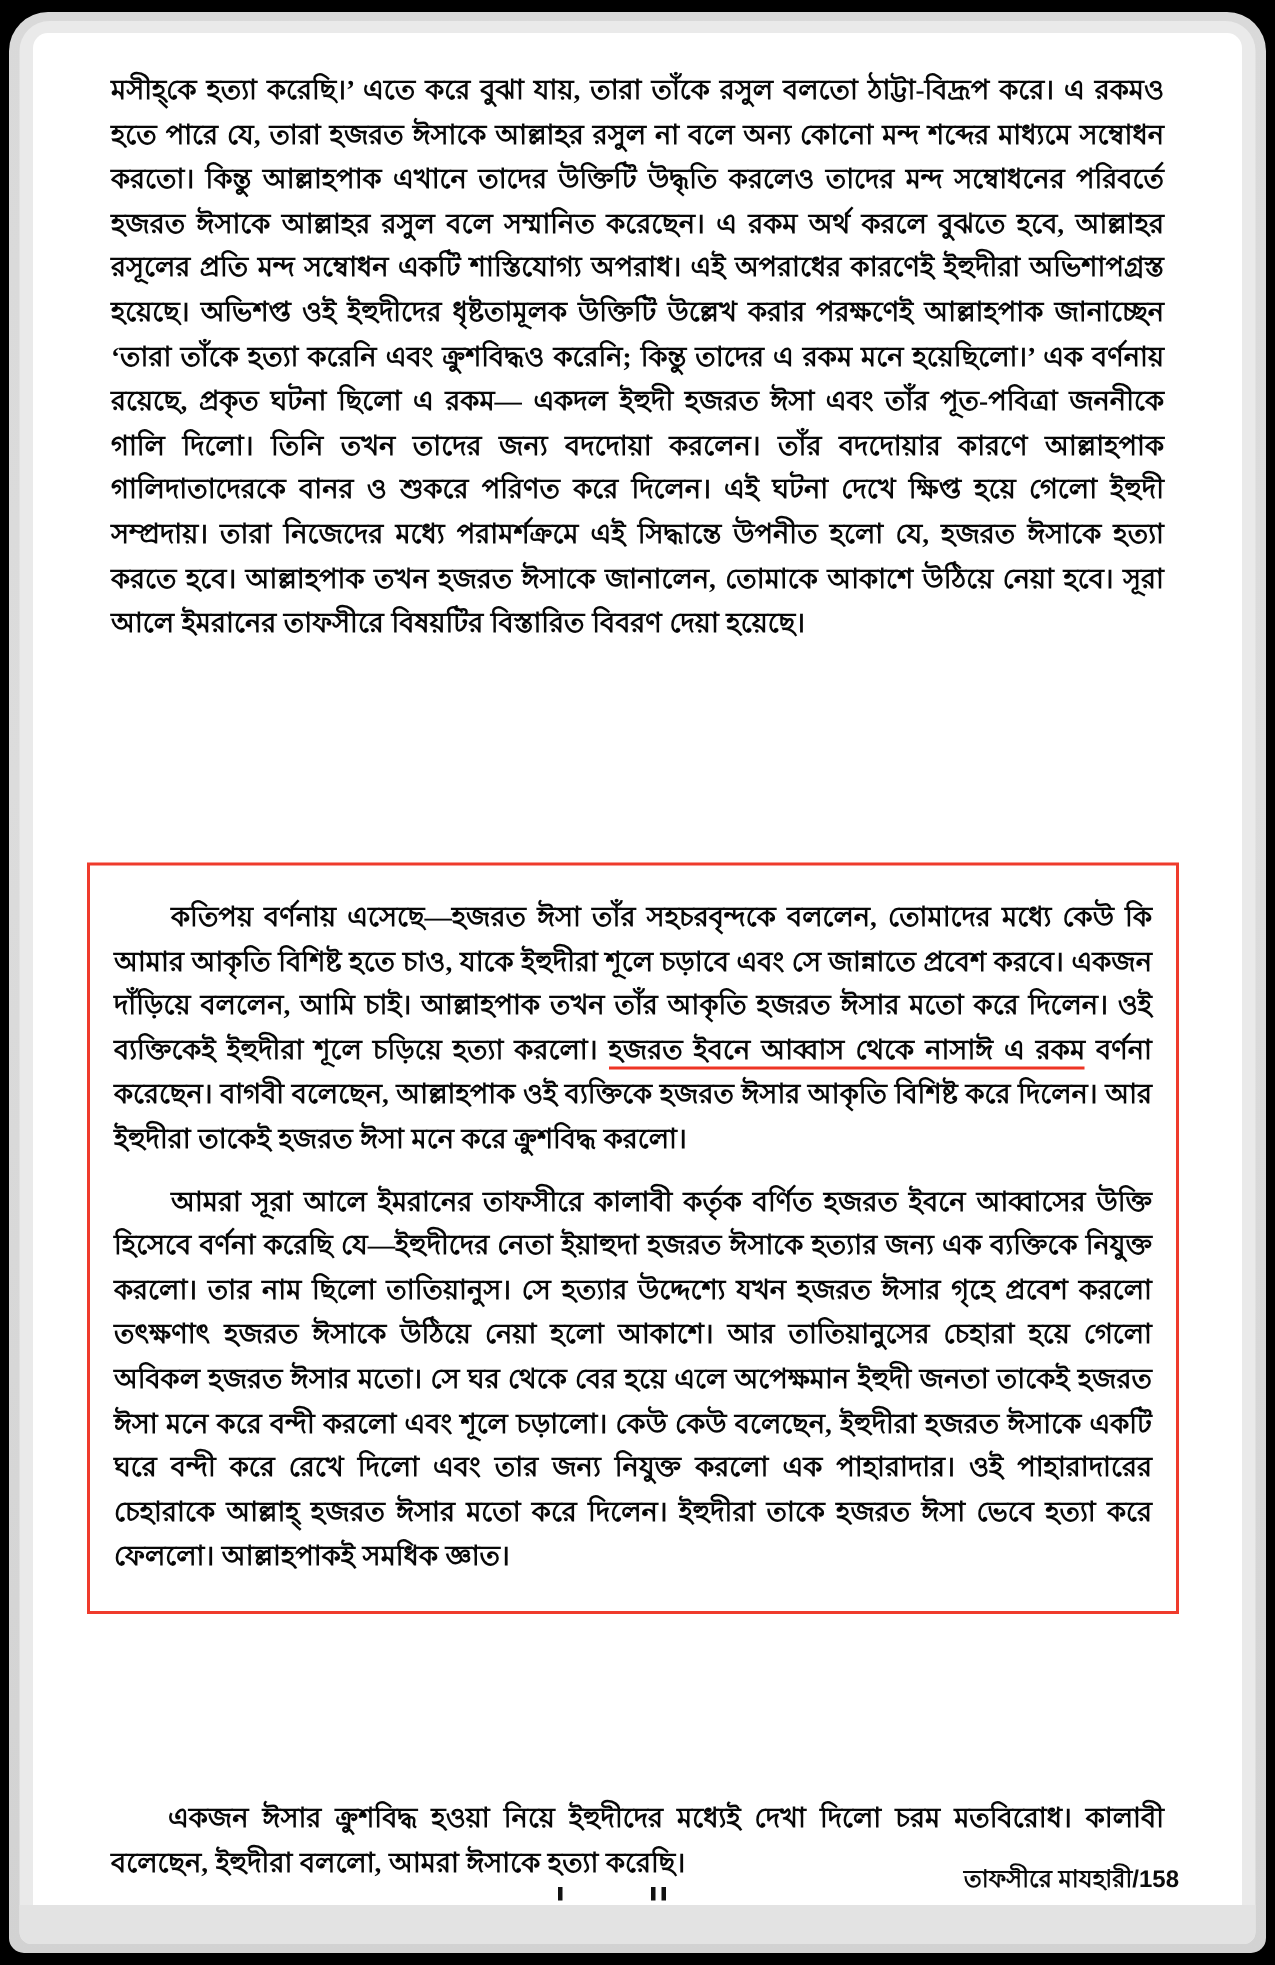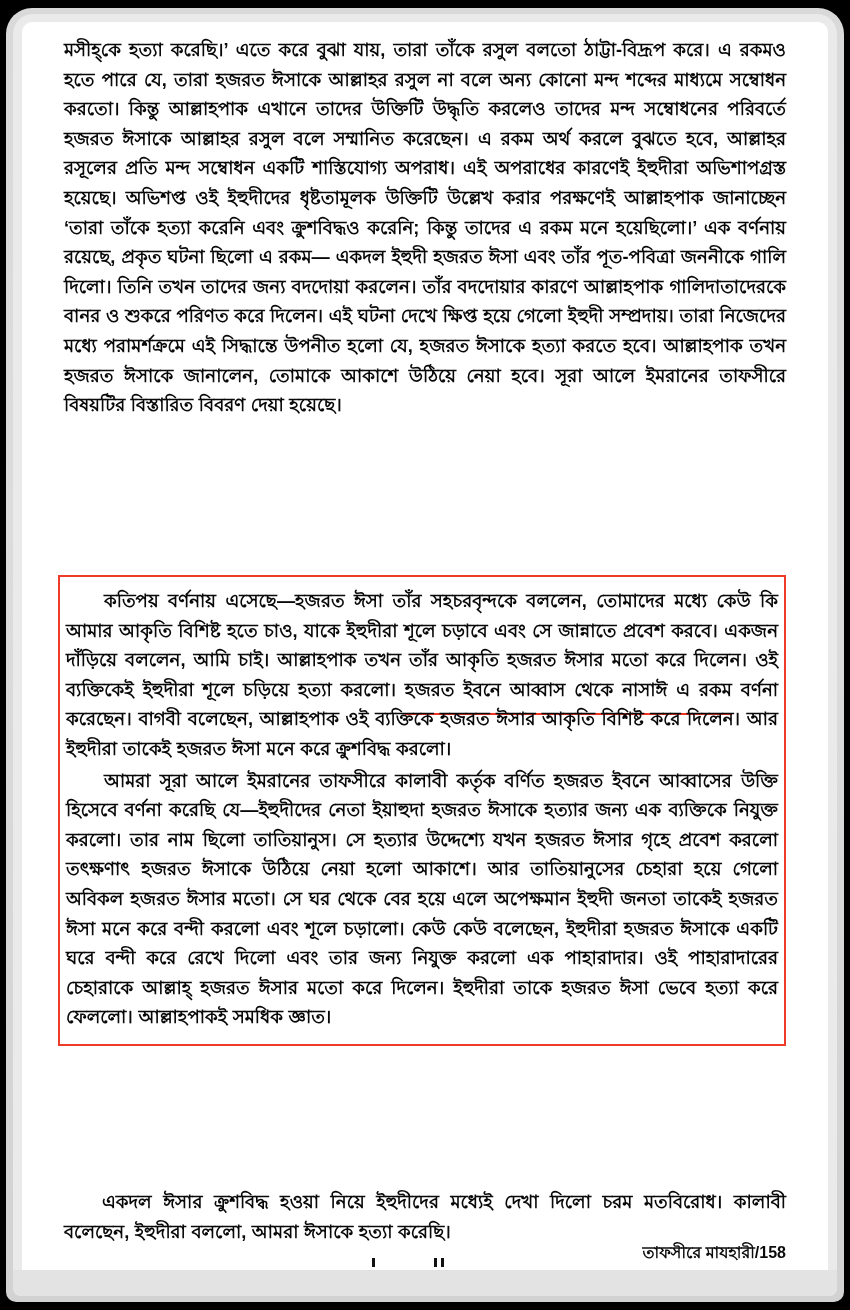--- a/index.html
+++ b/index.html
@@ -73,22 +73,23 @@
     font-size: 18.2px;
     line-height: 29.6px;
     text-align: justify;
     text-justify: inter-word;
     letter-spacing: 0px;
     word-spacing: 0.5px;
     -webkit-font-smoothing: none;
   }
 
   p.para {
-    margin: 2px;
+    margin: 12px;
     text-indent: 38px;
+    font-family: Liberation Serif, serif;
   }
   p.para.noindent { text-indent: 0; }
 
   
   #block-top {
     position: absolute;
     left: 40px;
     top: 12px;
     width: 726px;
   }
@@ -105,21 +106,21 @@
     background: transparent;
   }
   #highlight-box .inner {
     width: 716px;
     margin: 0 auto;
   }
   #highlight-box p.para + p.para { margin-top: 0px; }
 
   .redunder {
     border-bottom: 2px solid #ee3524;
-    padding-bottom: 13px;
+    padding-bottom: 1px;
     display: inline;
   }
 
   
   #block-bottom {
     position: absolute;
     left: 40px;
     top: 1164px;
     width: 726px;
   }
@@ -186,21 +187,21 @@
         <div class="inner">
 
           <p class="bn para"><span>কতিপয় বর্ণনায় এসেছে—হজরত ঈসা তাঁর সহচরবৃন্দকে বললেন, তোমাদের মধ্যে কেউ কি আমার আকৃতি বিশিষ্ট হতে চাও, যাকে ইহুদীরা শূলে চড়াবে এবং সে জান্নাতে প্রবেশ করবে। একজন দাঁড়িয়ে বললেন, আমি চাই। আল্লাহপাক তখন তাঁর আকৃতি হজরত ঈসার মতো করে দিলেন। ওই ব্যক্তিকেই ইহুদীরা শূলে চড়িয়ে হত্যা করলো। </span><span class="redunder">হজরত ইবনে আব্বাস থেকে নাসাঈ এ রকম</span><span> বর্ণনা করেছেন। বাগবী বলেছেন, আল্লাহপাক ওই ব্যক্তিকে হজরত ঈসার আকৃতি বিশিষ্ট করে দিলেন। আর ইহুদীরা তাকেই হজরত ঈসা মনে করে ক্রুশবিদ্ধ করলো।</span></p>
 
           <p class="bn para"><span>আমরা সূরা আলে ইমরানের তাফসীরে কালাবী কর্তৃক বর্ণিত হজরত ইবনে আব্বাসের উক্তি হিসেবে বর্ণনা করেছি যে—ইহুদীদের নেতা ইয়াহুদা হজরত ঈসাকে হত্যার জন্য এক ব্যক্তিকে নিযুক্ত করলো। তার নাম ছিলো তাতিয়ানুস। সে হত্যার উদ্দেশ্যে যখন হজরত ঈসার গৃহে প্রবেশ করলো তৎক্ষণাৎ হজরত ঈসাকে উঠিয়ে নেয়া হলো আকাশে। আর তাতিয়ানুসের চেহারা হয়ে গেলো অবিকল হজরত ঈসার মতো। সে ঘর থেকে বের হয়ে এলে অপেক্ষমান ইহুদী জনতা তাকেই হজরত ঈসা মনে করে বন্দী করলো এবং শূলে চড়ালো। কেউ কেউ বলেছেন, ইহুদীরা হজরত ঈসাকে একটি ঘরে বন্দী করে রেখে দিলো এবং তার জন্য নিযুক্ত করলো এক পাহারাদার। ওই পাহারাদারের চেহারাকে আল্লাহ্ হজরত ঈসার মতো করে দিলেন। ইহুদীরা তাকে হজরত ঈসা ভেবে হত্যা করে ফেললো। আল্লাহপাকই সমধিক জ্ঞাত।</span></p>
 
         </div>
       </div>
 
       <div id="block-bottom">
-        <p class="bn para">একদল ঈসার ক্রুশবিদ্ধ হওয়া নিয়ে ইহুদীদের মধ্যেই দেখা দিলো চরম মতবিরোধ। কালাবী বলেছেন, ইহুদীরা বললো, আমরা ঈসাকে হত্যা করেছি।</p>
+        <p class="bn para">একজন ঈসার ক্রুশবিদ্ধ হওয়া নিয়ে ইহুদীদের মধ্যেই দেখা দিলো চরম মতবিরোধ। কালাবী বলেছেন, ইহুদীরা বললো, আমরা ঈসাকে হত্যা করেছি।</p>
       </div>
 
       <div id="footer-citation">তাফসীরে মাযহারী/158</div>
 
       <div id="scan-artifacts">
         <span class="artifact a1"></span>
         <span class="artifact a2"></span>
         <span class="artifact a3"></span>
       </div>
 

